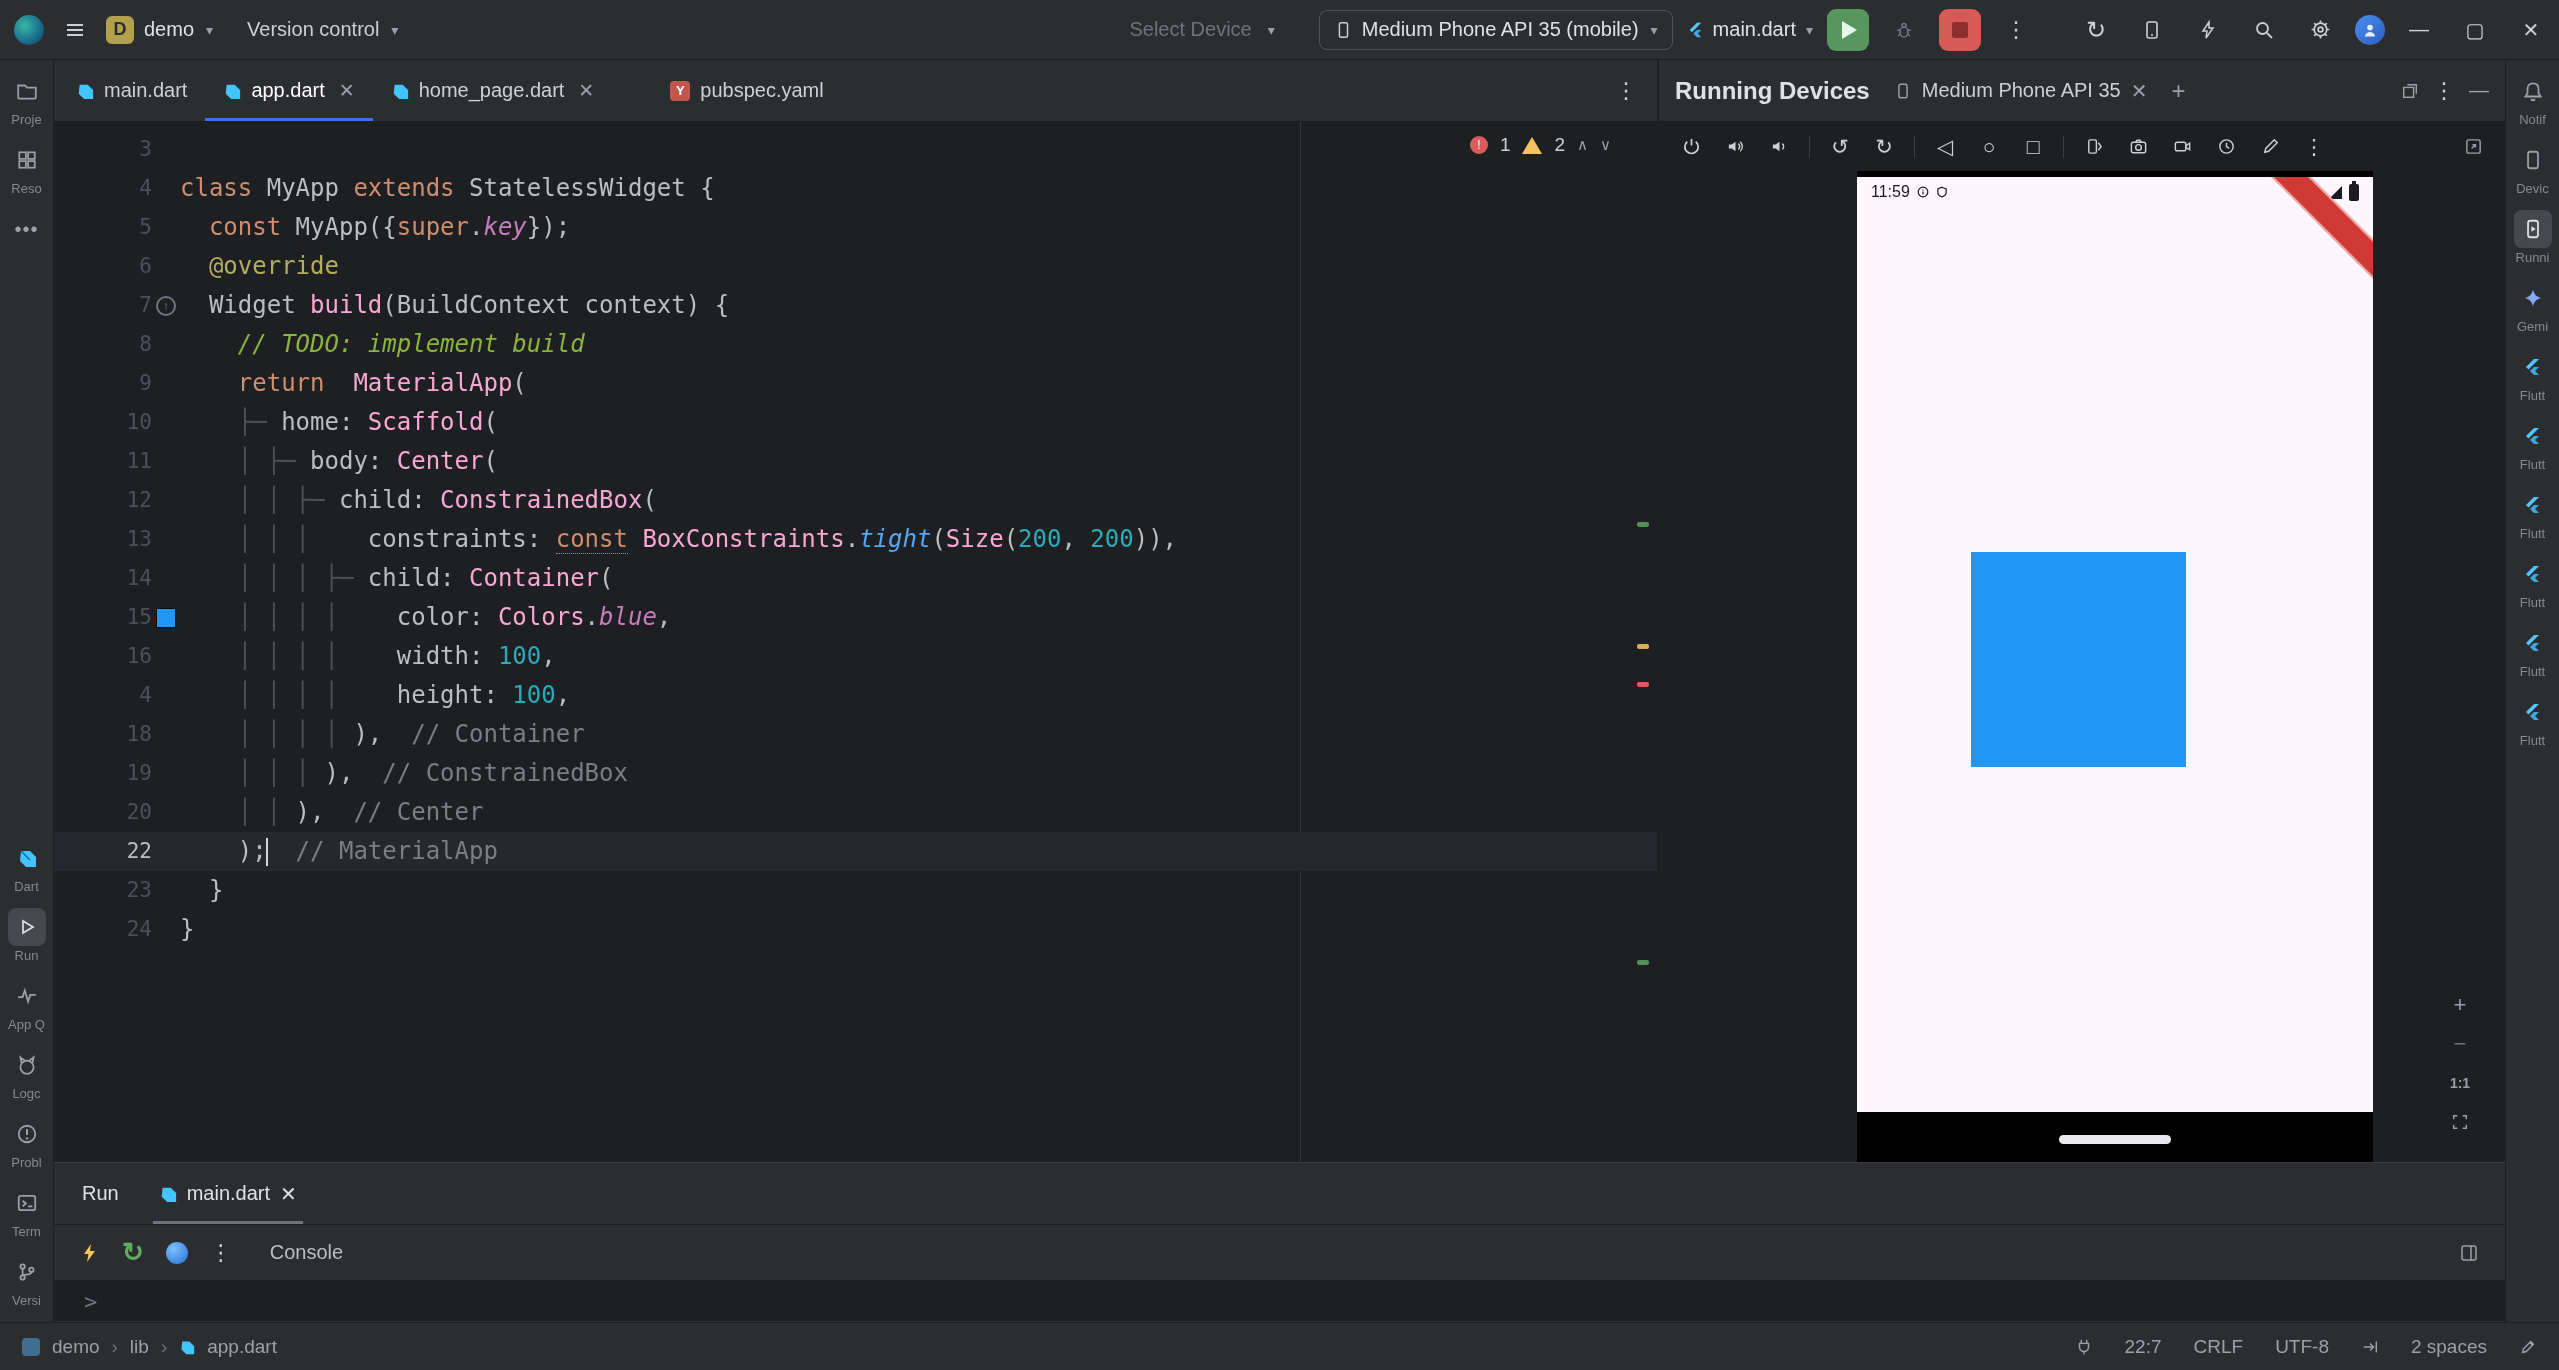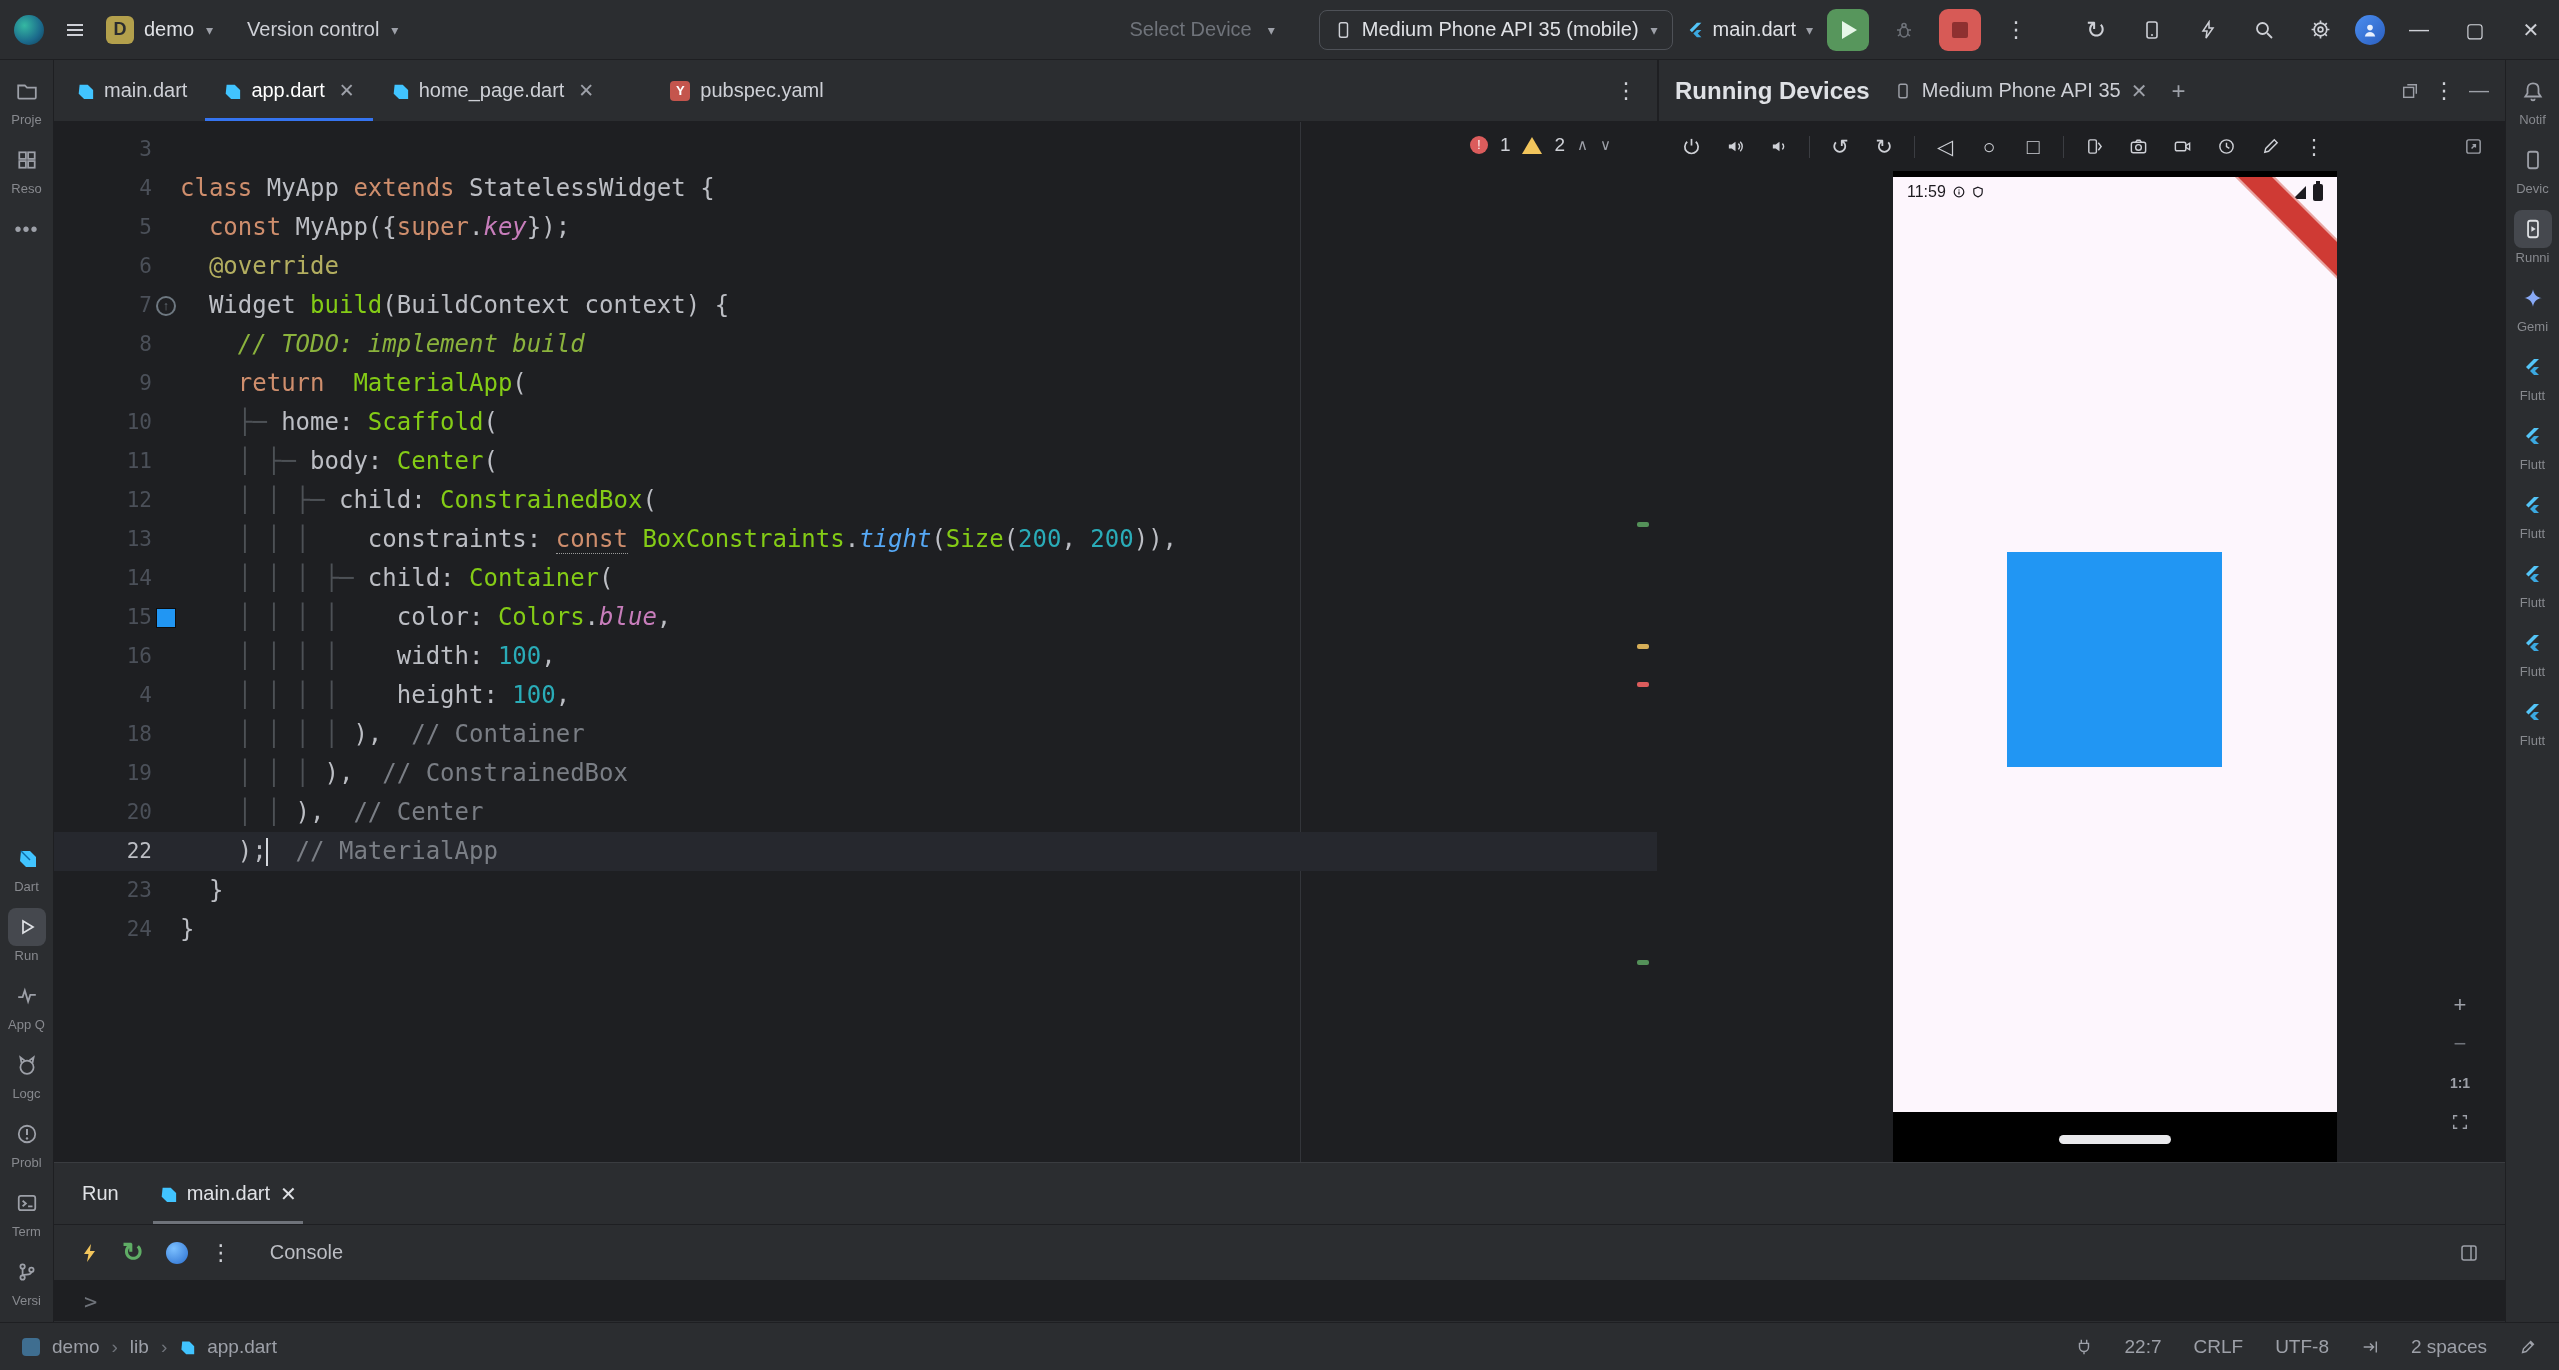--- a/index.html
+++ b/index.html
@@ -100,21 +100,21 @@
   .code { flex:1; }
   .ovr { width:20px; height:20px; border-radius:50%; border:2px solid #6e7881;
     color:#6e7881; font-size:13px; line-height:16px; text-align:center;
     font-family:"Liberation Sans",sans-serif; }
   .chip { width:18px; height:18px; background:#2196f3; outline:1px solid #0d0d0d; }
   .caret { display:inline-block; width:2px; height:28px; background:#d4d7dd;
     vertical-align:middle; margin:0 -1px; }
   .t-d  { color:#bcbec4; }
   .t-k  { color:#cf8e6d; }
   .t-ku { color:#cf8e6d; border-bottom:1px dotted #9a9a9a; }
-  .t-c  { color:#84cc16; }
+  .t-c  { color:#f9a8d4; }
   .t-ci { color:#56a8f5; font-style:italic; }
   .t-n  { color:#2aacb8; }
   .t-cm { color:#7a7e85; }
   .t-td { color:#8bb33d; font-style:italic; }
   .t-an { color:#b3ae60; }
   .t-p  { color:#c77dbb; font-style:italic; }
   .t-g  { color:#4d5156; }
   .margin-guide { position:absolute; left:1246px; top:0; bottom:0; width:1px;
     background:#33353a; }
   .inspections { position:absolute; top:10px; right:40px; display:flex;
@@ -133,22 +133,22 @@
   .rp-header { height:62px; background:#2b2d30; border-bottom:1px solid #1e1f22;
     display:flex; align-items:center; padding:0 16px; gap:18px; }
   .rp-title { font-size:24px; font-weight:bold; color:#dfe1e5; white-space:nowrap; }
   .rp-tab { display:flex; align-items:center; gap:10px; font-size:20px;
     color:#ced0d6; padding:0 6px; white-space:nowrap; }
   .rp-right { margin-left:auto; display:flex; align-items:center; gap:14px; color:#9da0a8; }
   .device-toolbar { height:49px; display:flex; align-items:center; gap:8px; padding:0 14px; }
   .dt-btn { width:36px; height:36px; border-radius:6px; display:flex;
     align-items:center; justify-content:center; color:#ced0d6; font-size:21px; flex:none; }
   .dt-sep { width:1px; height:22px; background:#3b3d42; margin:0 4px; }
-  .device { position:absolute; left:198px; top:111px; width:444px; height:991px;
-    background:#000;margin-left:36px; }
+  .device { position:absolute; left:198px; top:111px; width:516px; height:991px;
+    background:#000; }
   .screen { position:absolute; left:0; top:6px; right:0; bottom:50px;
     background:#fdf6fd; overflow:hidden; }
   .d-status { height:30px; display:flex; align-items:center; padding:0 14px;
     gap:7px; font-size:16px; color:#1d1b20; }
   .d-status .sp { flex:1; }
   .sig-tri { width:0; height:0; border-left:13px solid transparent;
     border-bottom:13px solid #1d1b20; }
   .battery { width:10px; height:17px; background:#1d1b20; border-radius:2px; position:relative; }
   .battery::after { content:""; position:absolute; top:-3px; left:3px; width:4px;
     height:3px; background:#1d1b20; }

